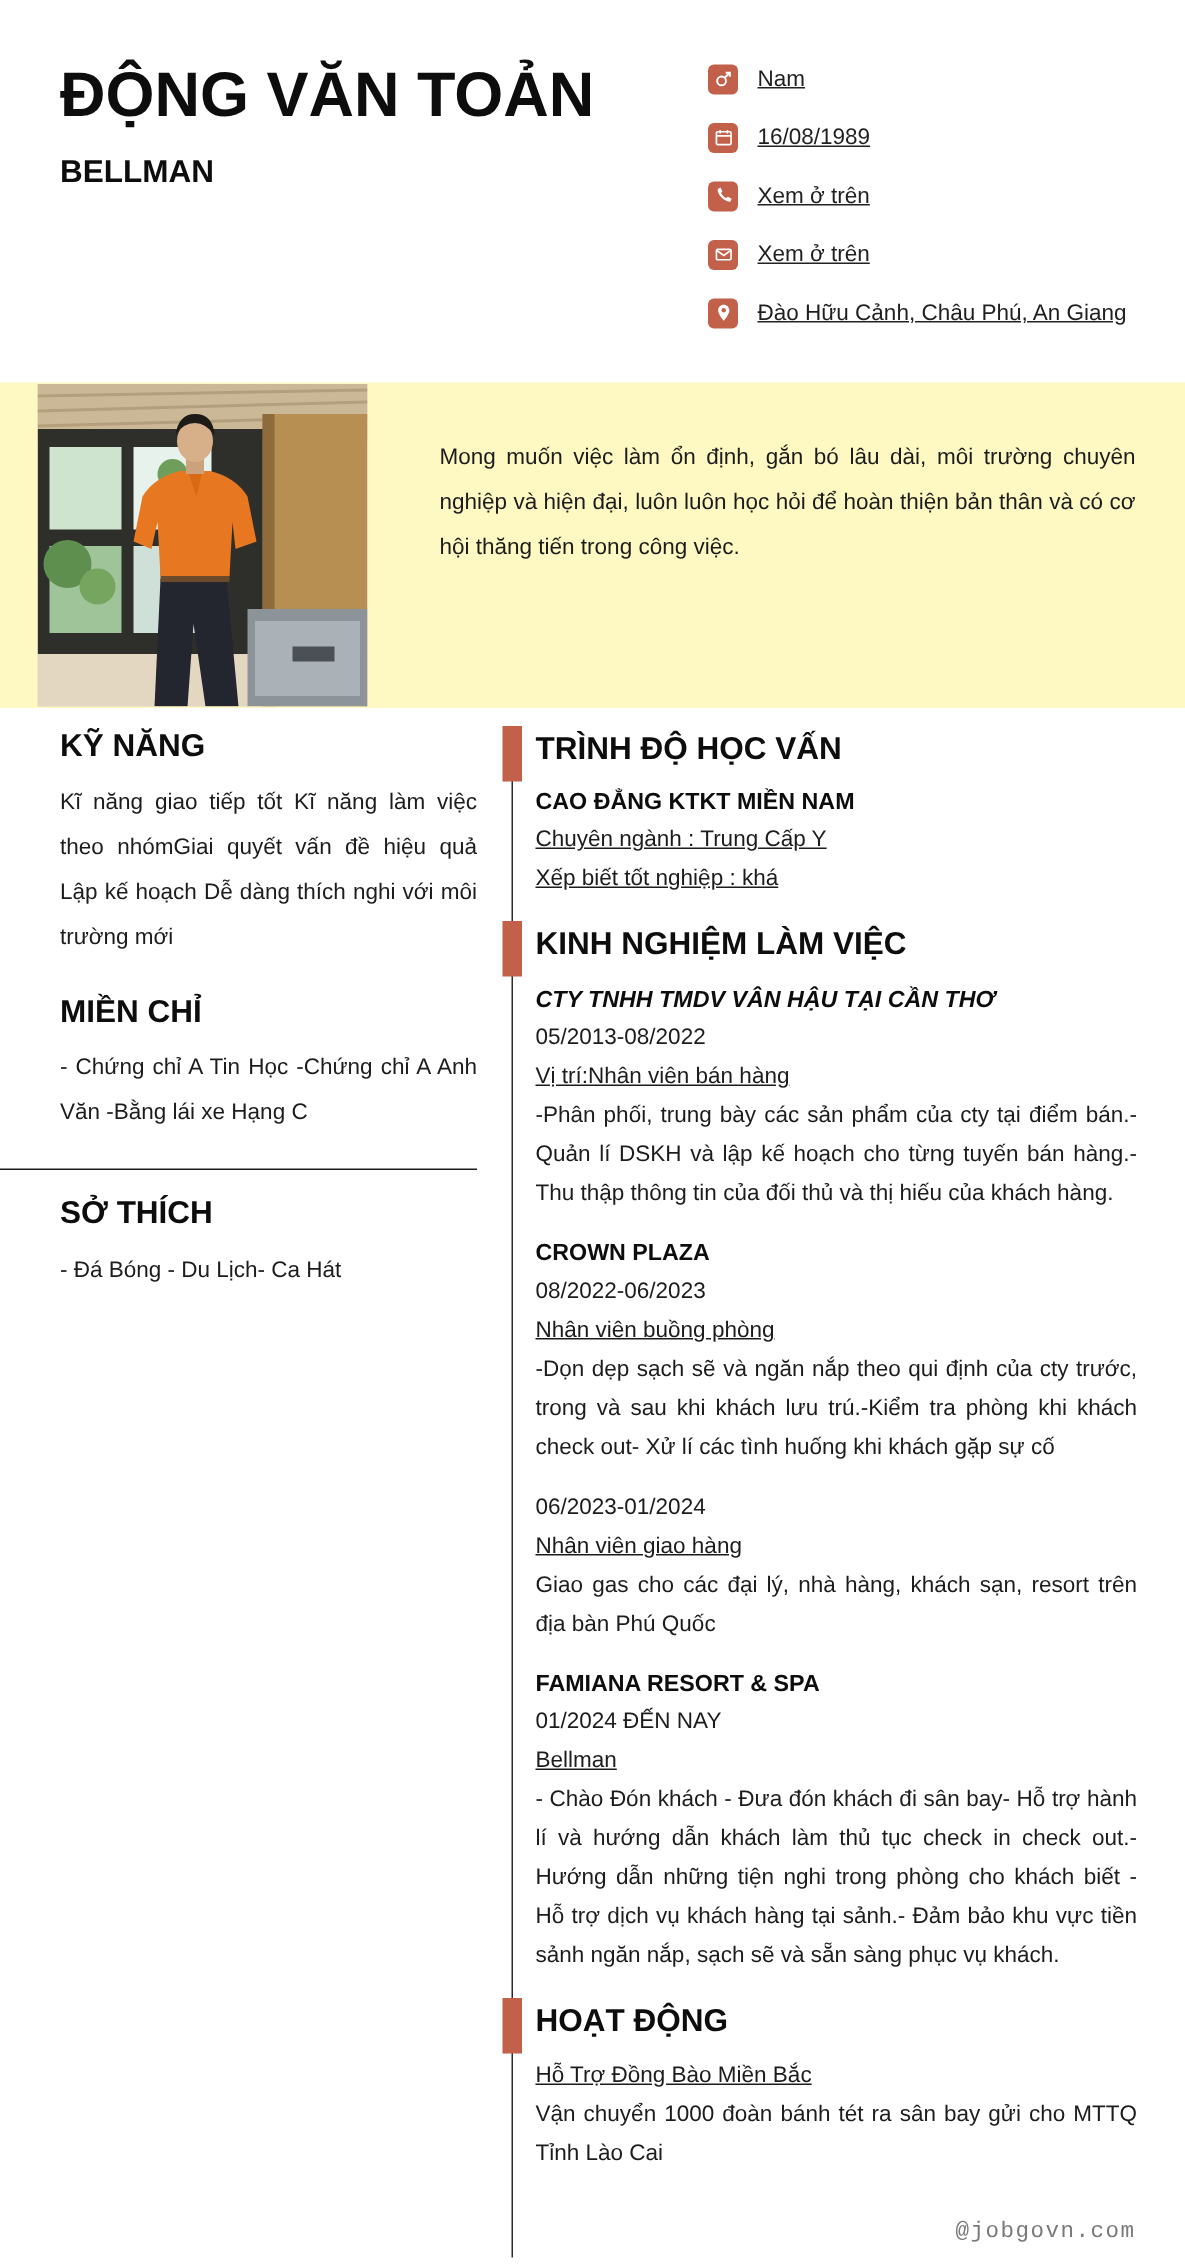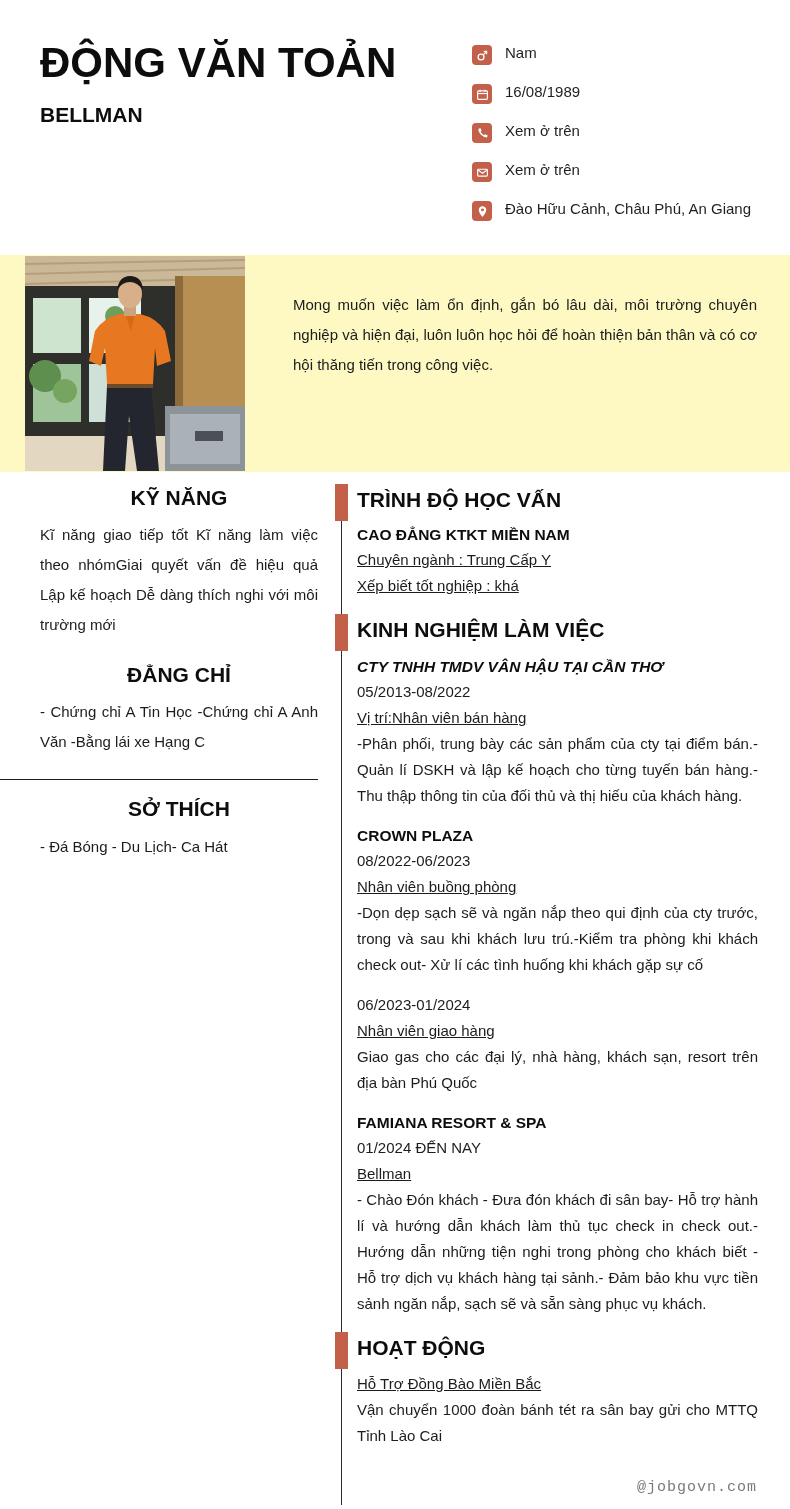--- a/index.html
+++ b/index.html
@@ -18,21 +18,21 @@
   .name {
     position:absolute; left:40px; top:40px;
     font-size:42px; font-weight:bold; color:#0d0d0d;
     letter-spacing:0px; line-height:1.1;
   }
   .role {
     position:absolute; left:40px; top:103px;
     font-size:21px; font-weight:bold; color:#0d0d0d;
   }
   .contact { position:absolute; left:472px; top:40px; width:300px; }
-  .contact-row { display:flex; align-items:flex-end; margin-bottom:14px; }
+  .contact-row { display:flex; align-items:center; margin-bottom:14px;text-decoration:underline; }
   .contact-icon {
     flex:0 0 20px; width:20px; height:20px; border-radius:4px;
     background:#c2604a; display:flex; align-items:center; justify-content:center;
     margin-right:13px; margin-top:0px;
   }
   .contact-icon svg { width:13px; height:13px; display:block; }
   .contact-text { font-size:15px; line-height:25px; color:#1f1f1f; }
 
   
   .band {
@@ -53,21 +53,21 @@
   .main { position:absolute; left:40px; top:485px; width:718px; display:flex; }
   .col-left { width:278px; flex:0 0 278px; }
   .col-right { margin-left:17px; flex:1; position:relative; padding-left:22px; padding-bottom:40px; }
   .col-right .vline {
     position:absolute; left:6px; top:4px; bottom:0; width:1px; background:#2b2b2b;
   }
 
   h2.section-title {
     font-size:21px; font-weight:bold; color:#0d0d0d; line-height:1.2;
   }
-  .col-left h2.section-title { margin-bottom:10px;text-align:center; }
+  .col-left h2.section-title { margin-bottom:10px; }
 
   .lefttext { font-size:15px; line-height:30px; text-align:justify; color:#1c1c1c; }
   .left-divider {
     height:1px; background:#1c1c1c;
     margin:20px 0 16px -40px; 
   }
   .left-block { margin-bottom:22px; }
 
   .section-head { position:relative; margin-bottom:10px; padding-top:2px; }
   .accent-bar {
@@ -198,21 +198,21 @@
 
 <div class="main">
 
   <div class="col-left">
     <div class="left-block">
       <h2 class="section-title">KỸ NĂNG</h2>
       <div class="lefttext">Kĩ năng giao tiếp tốt Kĩ năng làm việc theo nhómGiai quyết vấn đề hiệu quả Lập kế hoạch Dễ dàng thích nghi với môi trường mới</div>
     </div>
 
     <div class="left-block">
-      <h2 class="section-title">ĐẲNG CHỈ</h2>
+      <h2 class="section-title">MIỀN CHỈ</h2>
       <div class="lefttext">- Chứng chỉ A Tin Học -Chứng chỉ A Anh Văn -Bằng lái xe Hạng C</div>
     </div>
 
     <div class="left-divider"></div>
 
     <div class="left-block">
       <h2 class="section-title">SỞ THÍCH</h2>
       <div class="lefttext">- Đá Bóng - Du Lịch- Ca Hát</div>
     </div>
   </div>

